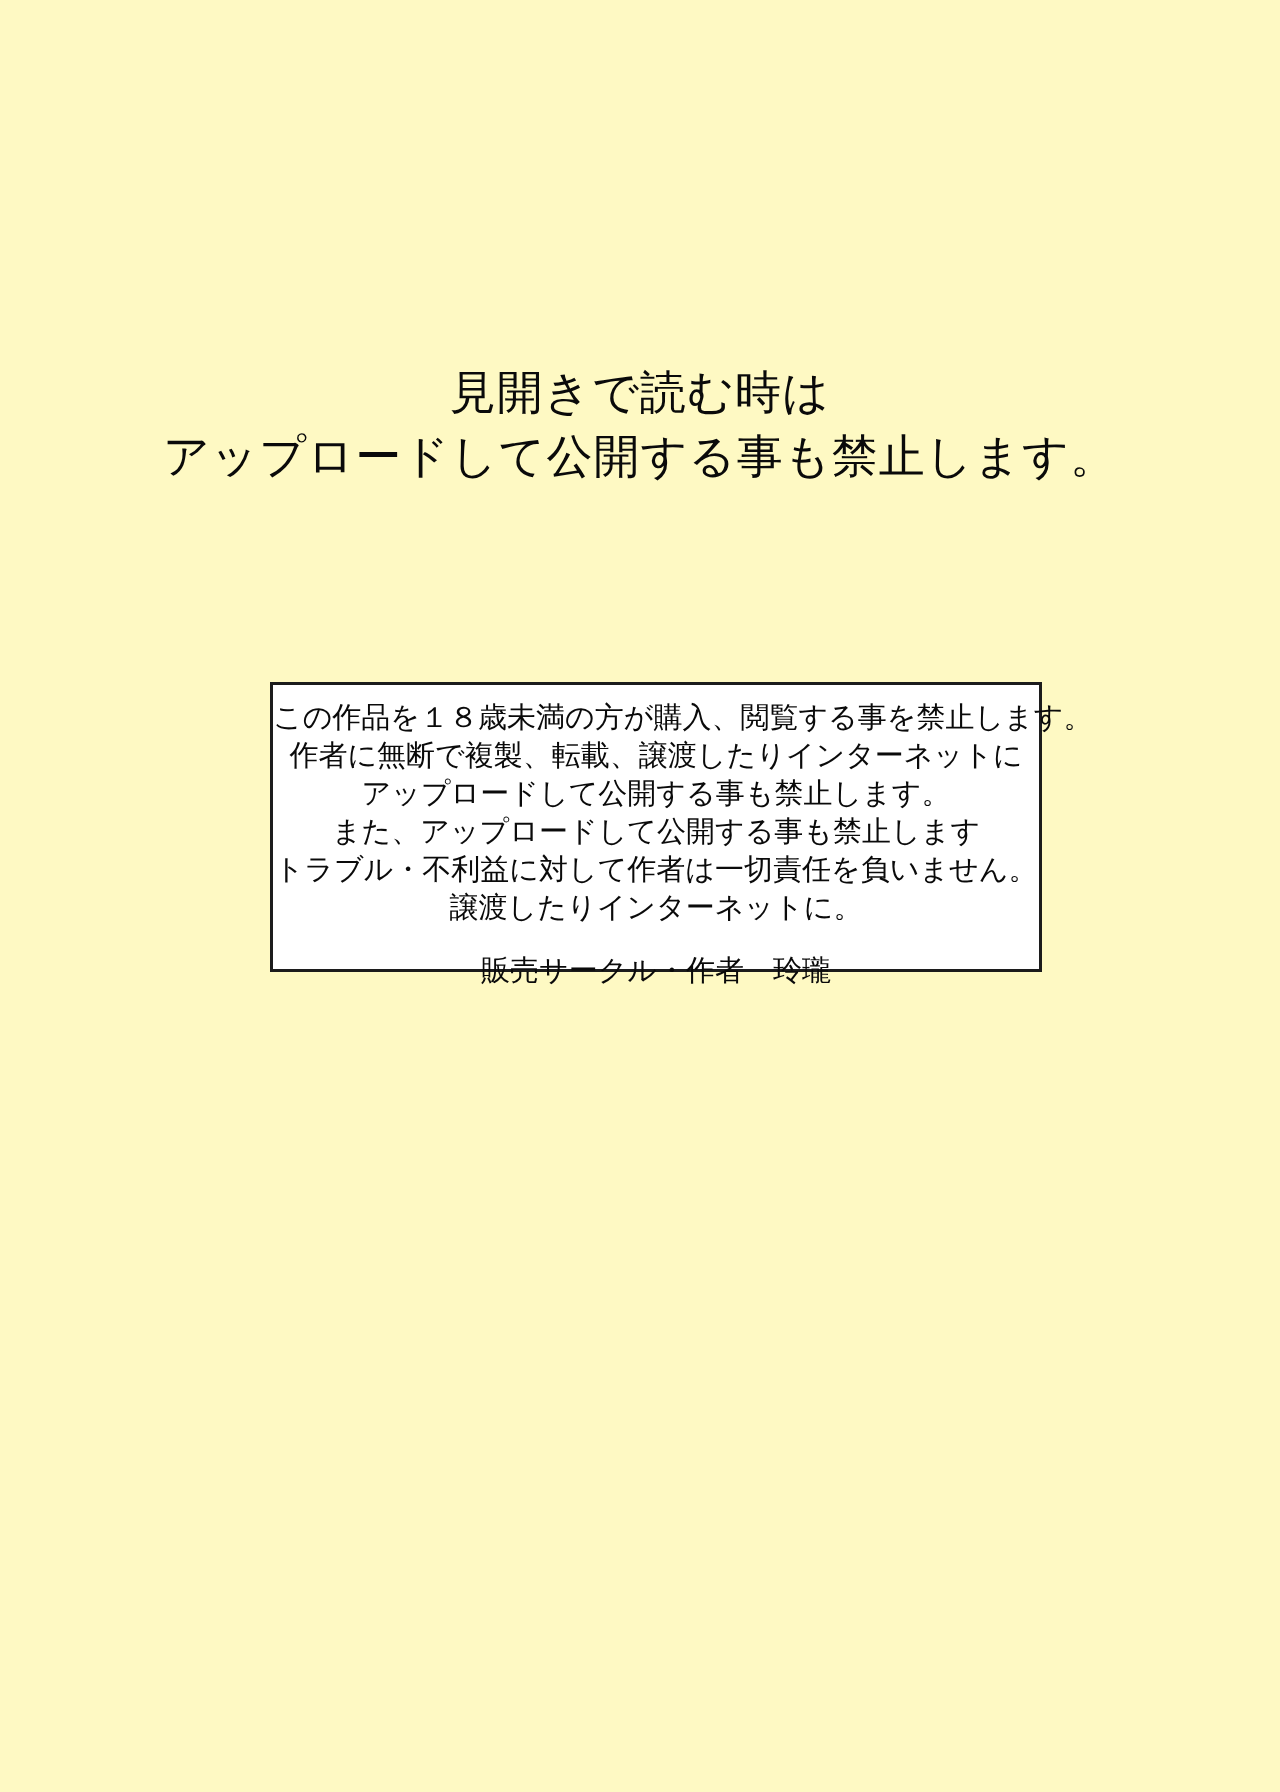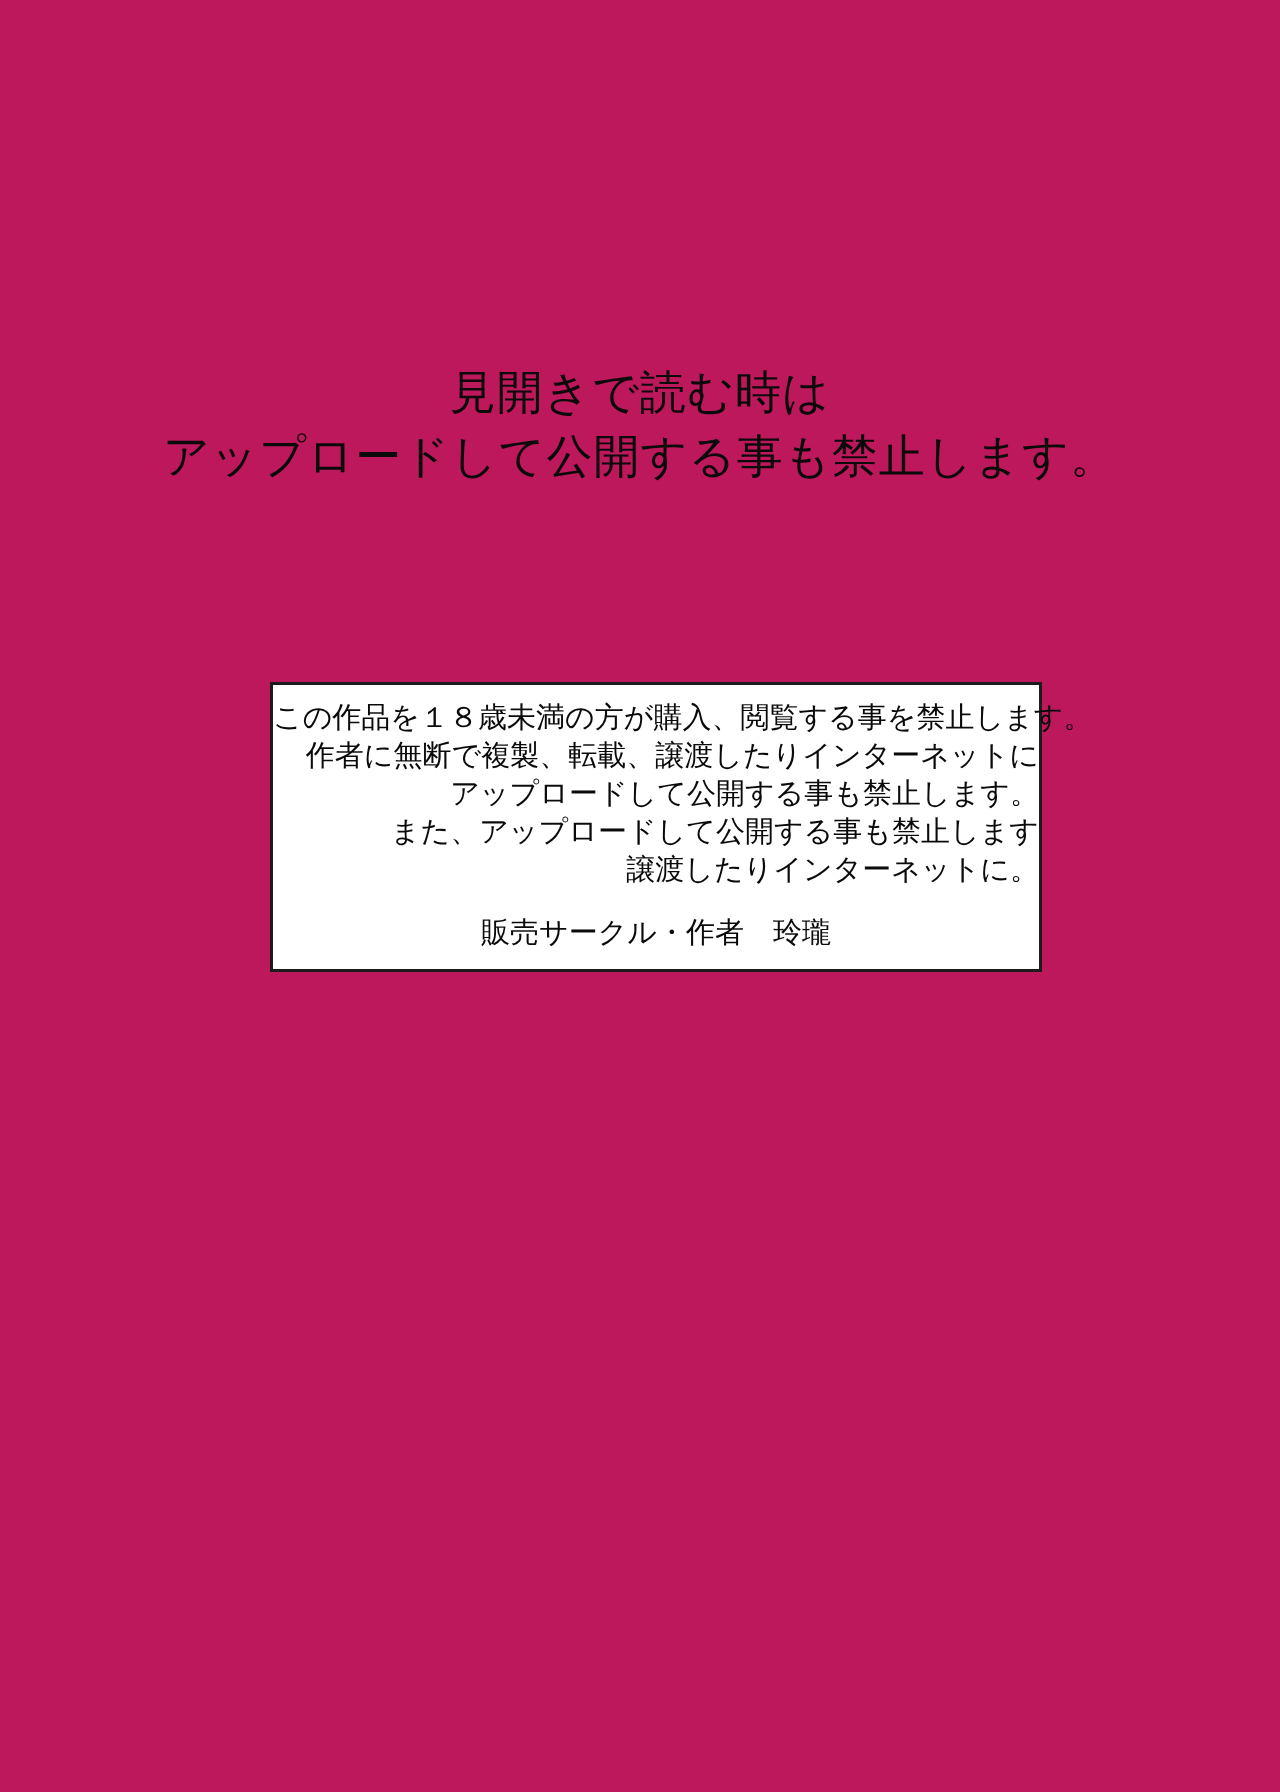--- a/index.html
+++ b/index.html
@@ -4,21 +4,21 @@
 <style>
   html, body {
     margin: 0;
     padding: 0;
     background: #ffffff;
   }
   .page {
     position: relative;
     width: 1280px;
     height: 1792px;
-    background: #be185d;
+    background: #fef9c3;
     color: #000000;
     overflow: hidden;
   }
   .title-block {
     position: absolute;
     top: 360px;
     left: 0;
     width: 1280px;
     text-align: center;
     font-family: "Liberation Sans", "DejaVu Sans", sans-serif;
@@ -39,21 +39,20 @@
     background: #ffffff;
     text-align: center;
     font-family: "Liberation Serif", "DejaVu Serif", serif;
     font-size: 29px;
     line-height: 38px;
     color: #0a0a0a;
     padding-top: 13px;
   }
   .notice-line {
     white-space: nowrap;
-    text-align: right;
   }
   .credit-line {
     margin-top: 25px;
     white-space: nowrap;
   }
 </style>
 </head>
 <body>
 
 <div class="page">
@@ -61,17 +60,18 @@
   <div class="title-block">
     <div class="title-line">見開きで読む時は</div>
     <div class="title-line">アップロードして公開する事も禁止します。</div>
   </div>
 
   <div class="notice-box">
     <div class="notice-line">この作品を１８歳未満の方が購入、閲覧する事を禁止します。</div>
     <div class="notice-line">作者に無断で複製、転載、譲渡したりインターネットに</div>
     <div class="notice-line">アップロードして公開する事も禁止します。</div>
     <div class="notice-line">また、アップロードして公開する事も禁止します</div>
+    <div class="notice-line">トラブル・不利益に対して作者は一切責任を負いません。</div>
     <div class="notice-line">譲渡したりインターネットに。</div>
     <div class="credit-line">販売サークル・作者　玲瓏</div>
   </div>
 
 </div>
 
 </body></html>

